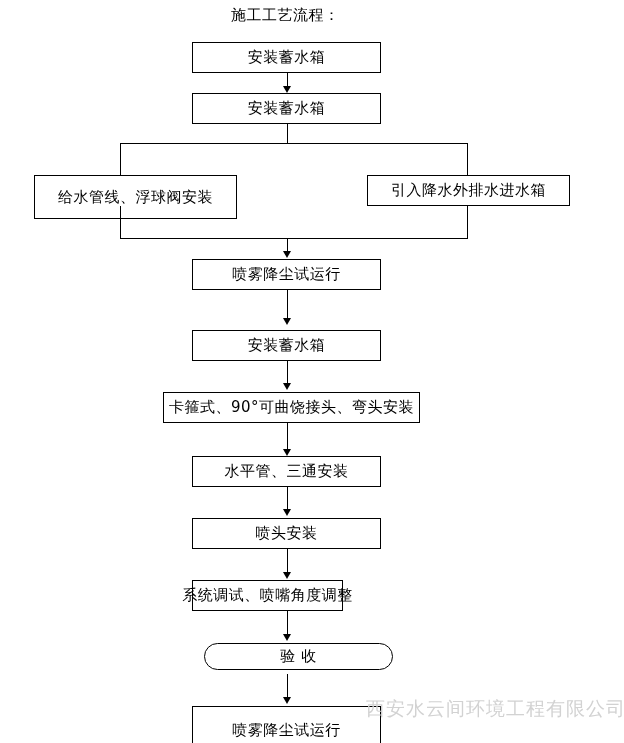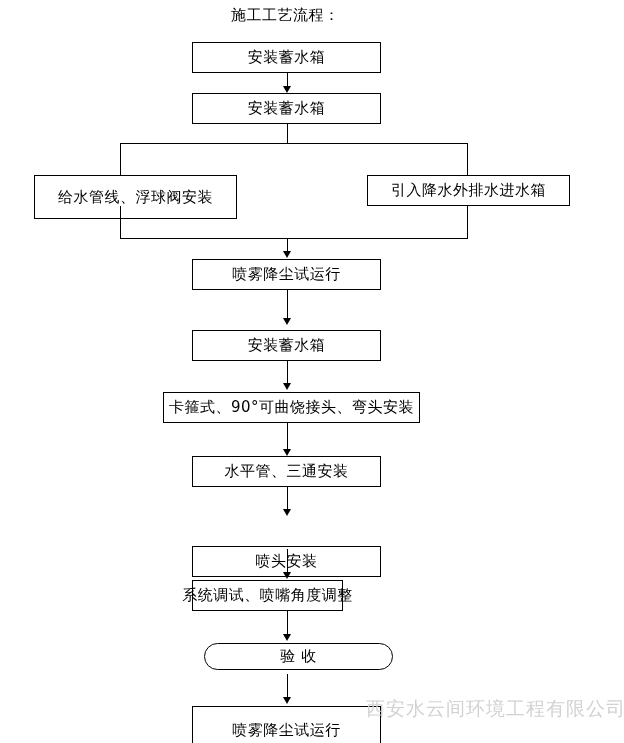--- a/index.html
+++ b/index.html
@@ -117,21 +117,21 @@
   <div class="node" style="left:163px; top:392px; width:257px; height:31px;">卡箍式、90°可曲饶接头、弯头安装</div>
 
   <div class="vline" style="left:287px; top:423px; height:29px;"></div>
   <div class="arrowhead" style="left:283px; top:449px;"></div>
 
   <div class="node" style="left:192px; top:456px; width:189px; height:31px;">水平管、三通安装</div>
 
   <div class="vline" style="left:287px; top:487px; height:24px;"></div>
   <div class="arrowhead" style="left:283px; top:509px;"></div>
 
-  <div class="node" style="left:192px; top:518px; width:189px; height:31px;margin-top:28px;">喷头安装</div>
+  <div class="node" style="left:192px; top:518px; width:189px; height:31px;">喷头安装</div>
 
   <div class="vline" style="left:287px; top:549px; height:26px;"></div>
   <div class="arrowhead" style="left:283px; top:572px;"></div>
 
   <div class="node" style="left:192px; top:580px; width:151px; height:31px;">系统调试、喷嘴角度调整</div>
 
   <div class="vline" style="left:287px; top:611px; height:26px;"></div>
   <div class="arrowhead" style="left:283px; top:634px;"></div>
 
   <div class="node" style="left:204px; top:643px; width:189px; height:27px;border-radius:14px;">验    收</div>

